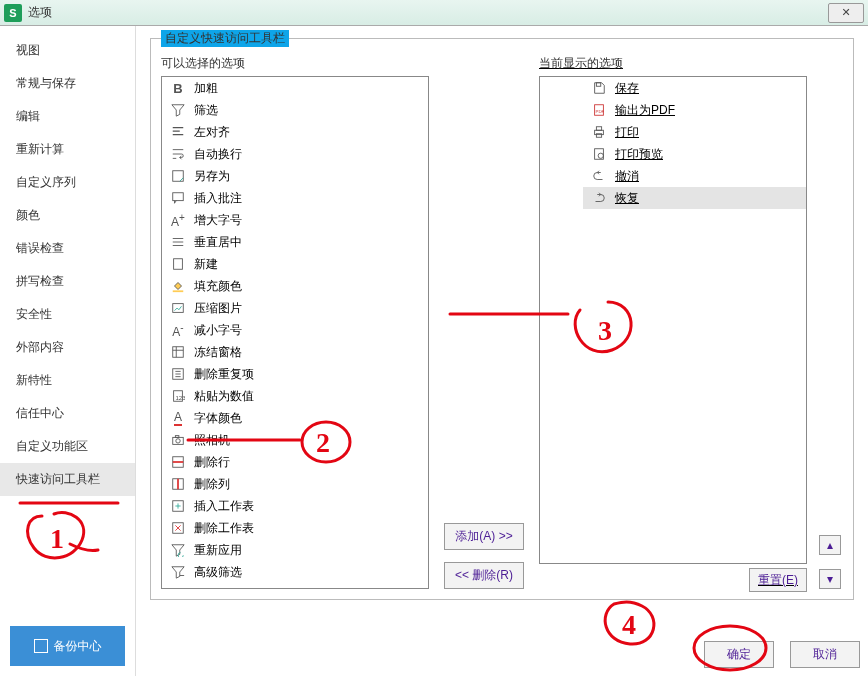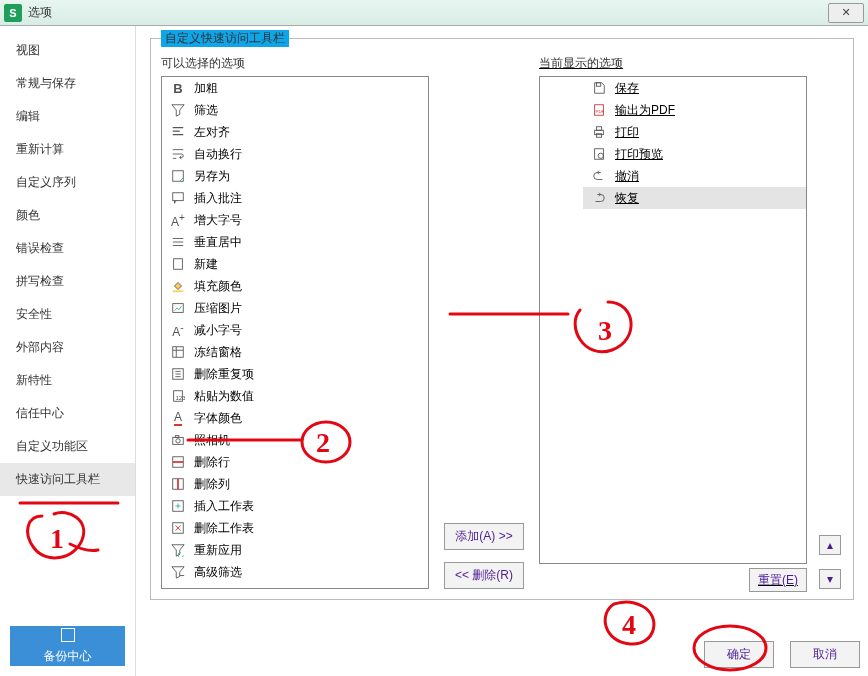--- a/index.html
+++ b/index.html
@@ -7,21 +7,21 @@
     .titlebar { height: 26px; background: linear-gradient(#e8f5f0, #d8ede5); border-bottom: 1px solid #aaa; display: flex; align-items: center; padding: 0 4px; }
     .titlebar .logo { width: 18px; height: 18px; background: #1e9e5a; color: #fff; display: flex; align-items: center; justify-content: center; font-weight: bold; font-size: 11px; border-radius: 2px; }
     .titlebar .title { margin-left: 6px; color: #333; }
     .titlebar .spacer { flex: 1; }
     .titlebar .close { width: 36px; height: 20px; border: 1px solid #999; background: #eee; display: flex; align-items: center; justify-content: center; font-size: 11px; color: #444; border-radius: 2px; }
     .body-area { position: absolute; top: 26px; left: 0; right: 0; bottom: 0; display: flex; }
     .sidebar { width: 136px; border-right: 1px solid #ddd; padding-top: 8px; display: flex; flex-direction: column; }
     .sidebar .navlist { flex: 1; }
     .sidebar .nav-item { padding: 8px 16px; color: #333; cursor: pointer; }
     .sidebar .nav-item.active { background: #e8e8e8; }
-    .backup { margin: 10px; height: 40px; background: #3b8fd6; color: #fff; display: flex; align-items: center; justify-content: center; gap: 6px; flex-direction: column; }
+    .backup { margin: 10px; height: 40px; background: #3b8fd6; color: #fff; display: flex; align-items: center; justify-content: center; gap: 6px; }
     .backup .bicon { width: 14px; height: 14px; border: 1.5px solid #fff; display: inline-block; }
     .main { flex: 1; padding: 12px 14px 8px 14px; position: relative; }
     .group { border: 1px solid #bbb; position: relative; padding: 16px 10px 10px 10px; height: 562px; }
     .group > .legend { position: absolute; top: -9px; left: 10px; background: #0ea5e9; padding: 0 4px; color: #333; }
     .cols { display: flex; align-items: flex-end; gap: 10px; height: 100%; }
     .col-left { flex: 1; display: flex; flex-direction: column; height: 100%; }
     .col-mid { width: 90px; display: flex; flex-direction: column; align-items: center; padding-top: 220px; gap: 12px; }
     .col-right { flex: 1; display: flex; flex-direction: column; height: 100%; position: relative; text-decoration: underline; }
     .col-right-arrows { width: 26px; display: flex; flex-direction: column; align-items: center; padding-top: 220px; gap: 14px; }
     .list-label { color: #333; margin-bottom: 4px; }

